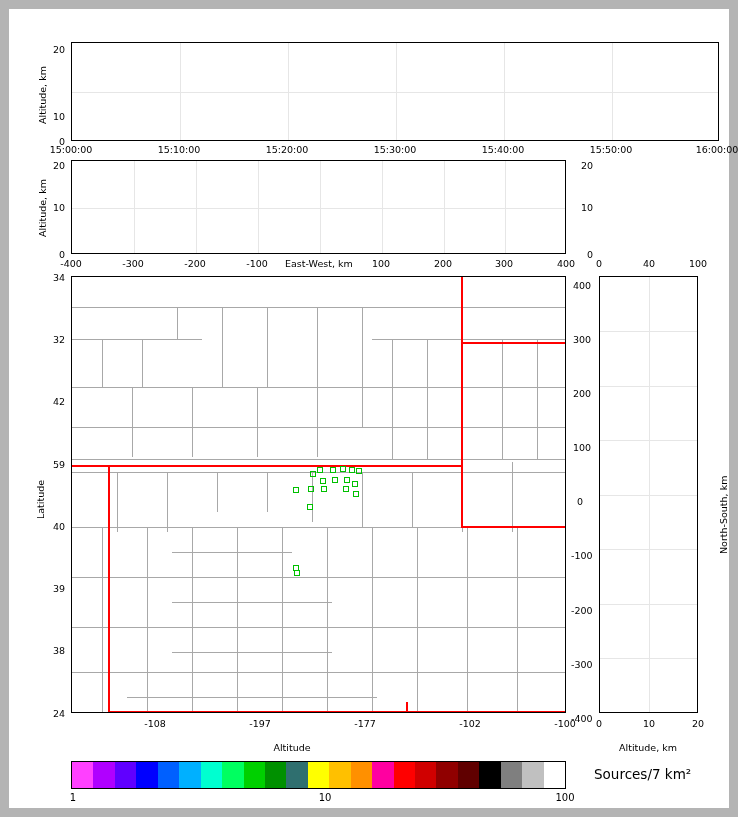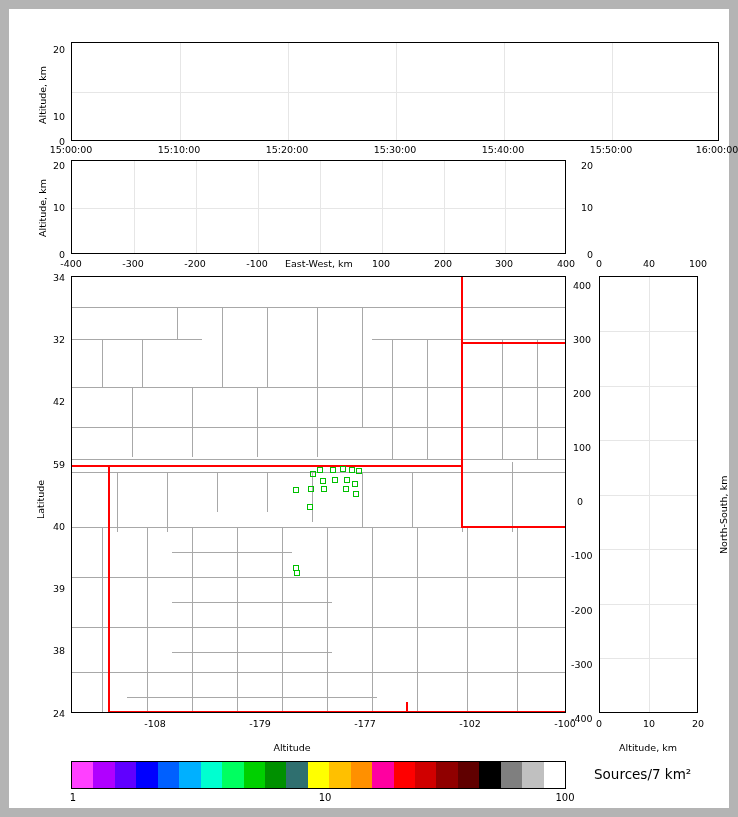--- a/index.html
+++ b/index.html
@@ -204,21 +204,21 @@
   <div class="ticklabel tl-y" style="left:36px;top:704px;width:20px;">24</div>
   <div class="ticklabel tl-y" style="left:36px;top:641px;width:20px;">38</div>
   <div class="ticklabel tl-y" style="left:36px;top:579px;width:20px;">39</div>
   <div class="ticklabel tl-y" style="left:36px;top:517px;width:20px;">40</div>
   <div class="ticklabel tl-y" style="left:36px;top:455px;width:20px;">59</div>
   <div class="ticklabel tl-y" style="left:36px;top:392px;width:20px;">42</div>
   <div class="ticklabel tl-y" style="left:36px;top:330px;width:20px;">32</div>
   <div class="ticklabel tl-y" style="left:36px;top:268px;width:20px;">34</div>
 
   <div class="ticklabel tl-x" style="left:146px;top:709px;">-108</div>
-  <div class="ticklabel tl-x" style="left:251px;top:709px;">-179</div>
+  <div class="ticklabel tl-x" style="left:251px;top:709px;">-197</div>
   <div class="ticklabel tl-x" style="left:356px;top:709px;">-177</div>
   <div class="ticklabel tl-x" style="left:461px;top:709px;">-102</div>
   <div class="ticklabel tl-x" style="left:556px;top:709px;">-100</div>
 
   <div class="ticklabel" style="left:562px;top:704px;">-400</div>
   <div class="ticklabel" style="left:562px;top:650px;">-300</div>
   <div class="ticklabel" style="left:562px;top:596px;">-200</div>
   <div class="ticklabel" style="left:562px;top:541px;">-100</div>
   <div class="ticklabel" style="left:568px;top:487px;">0</div>
   <div class="ticklabel" style="left:564px;top:433px;">100</div>

